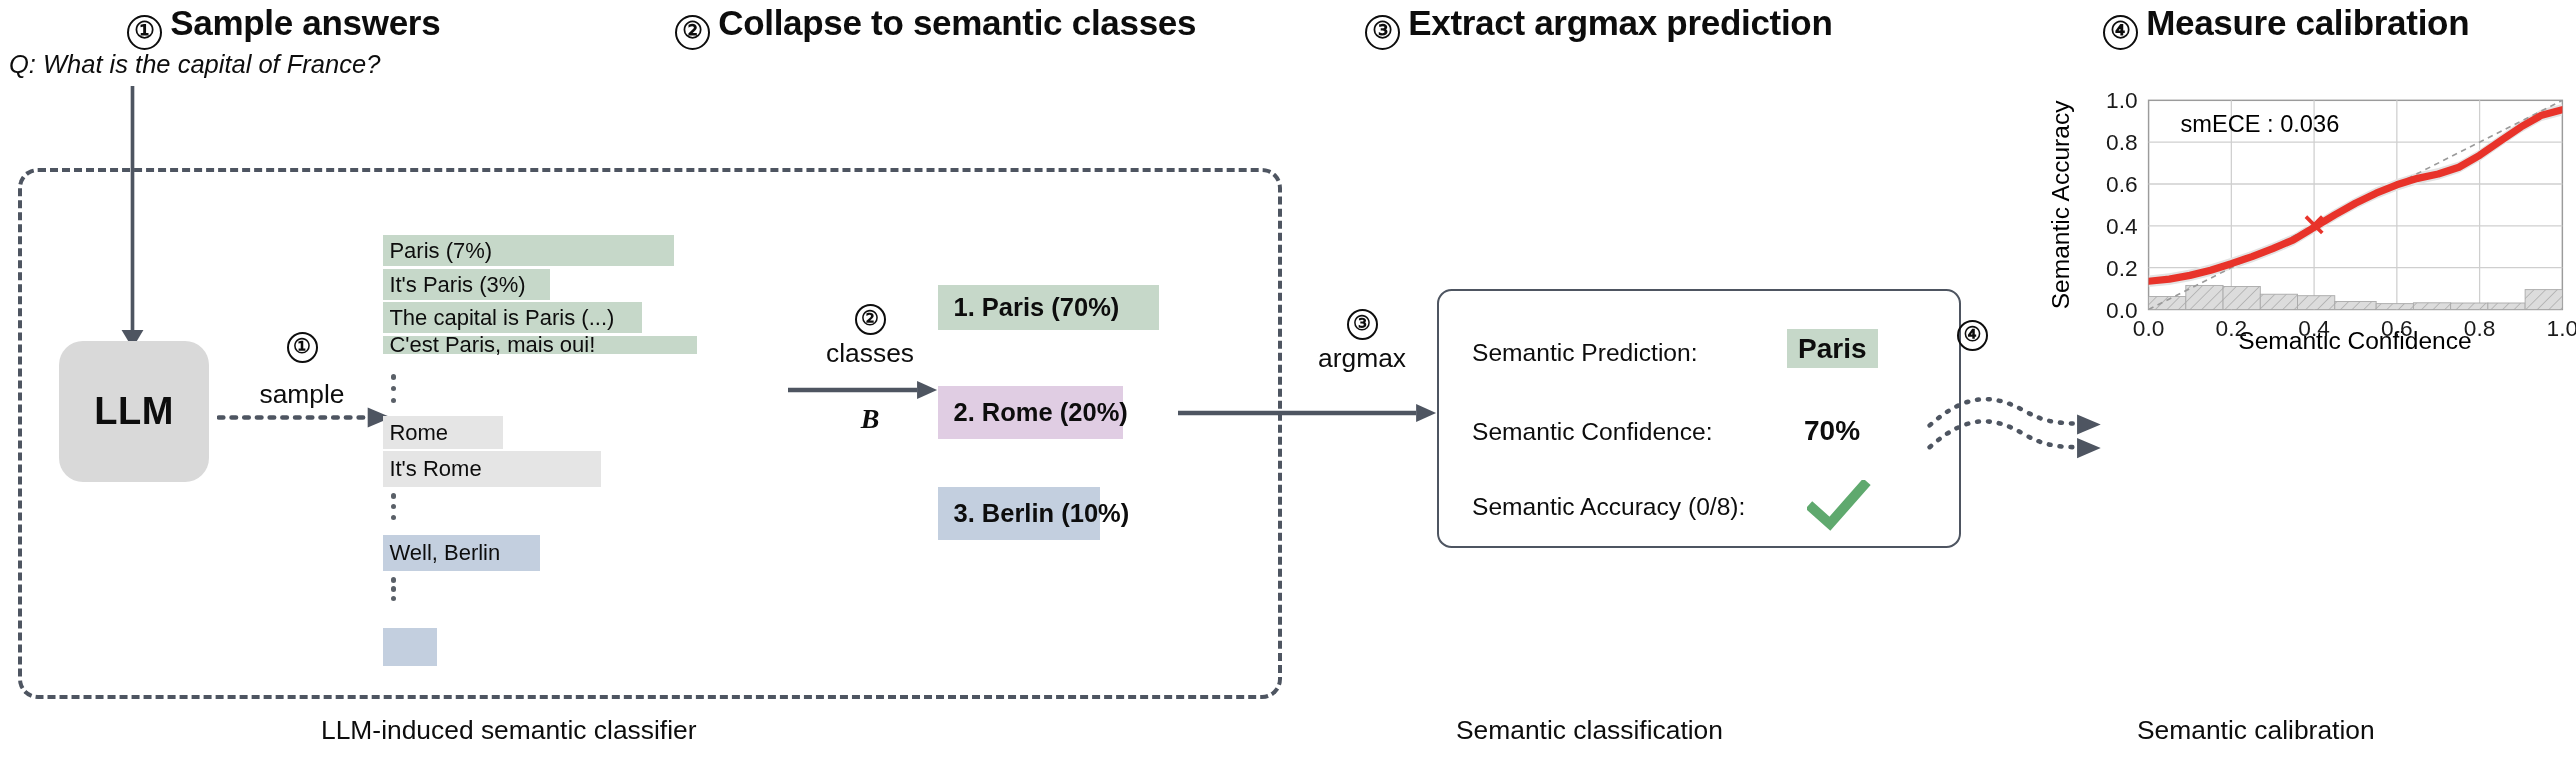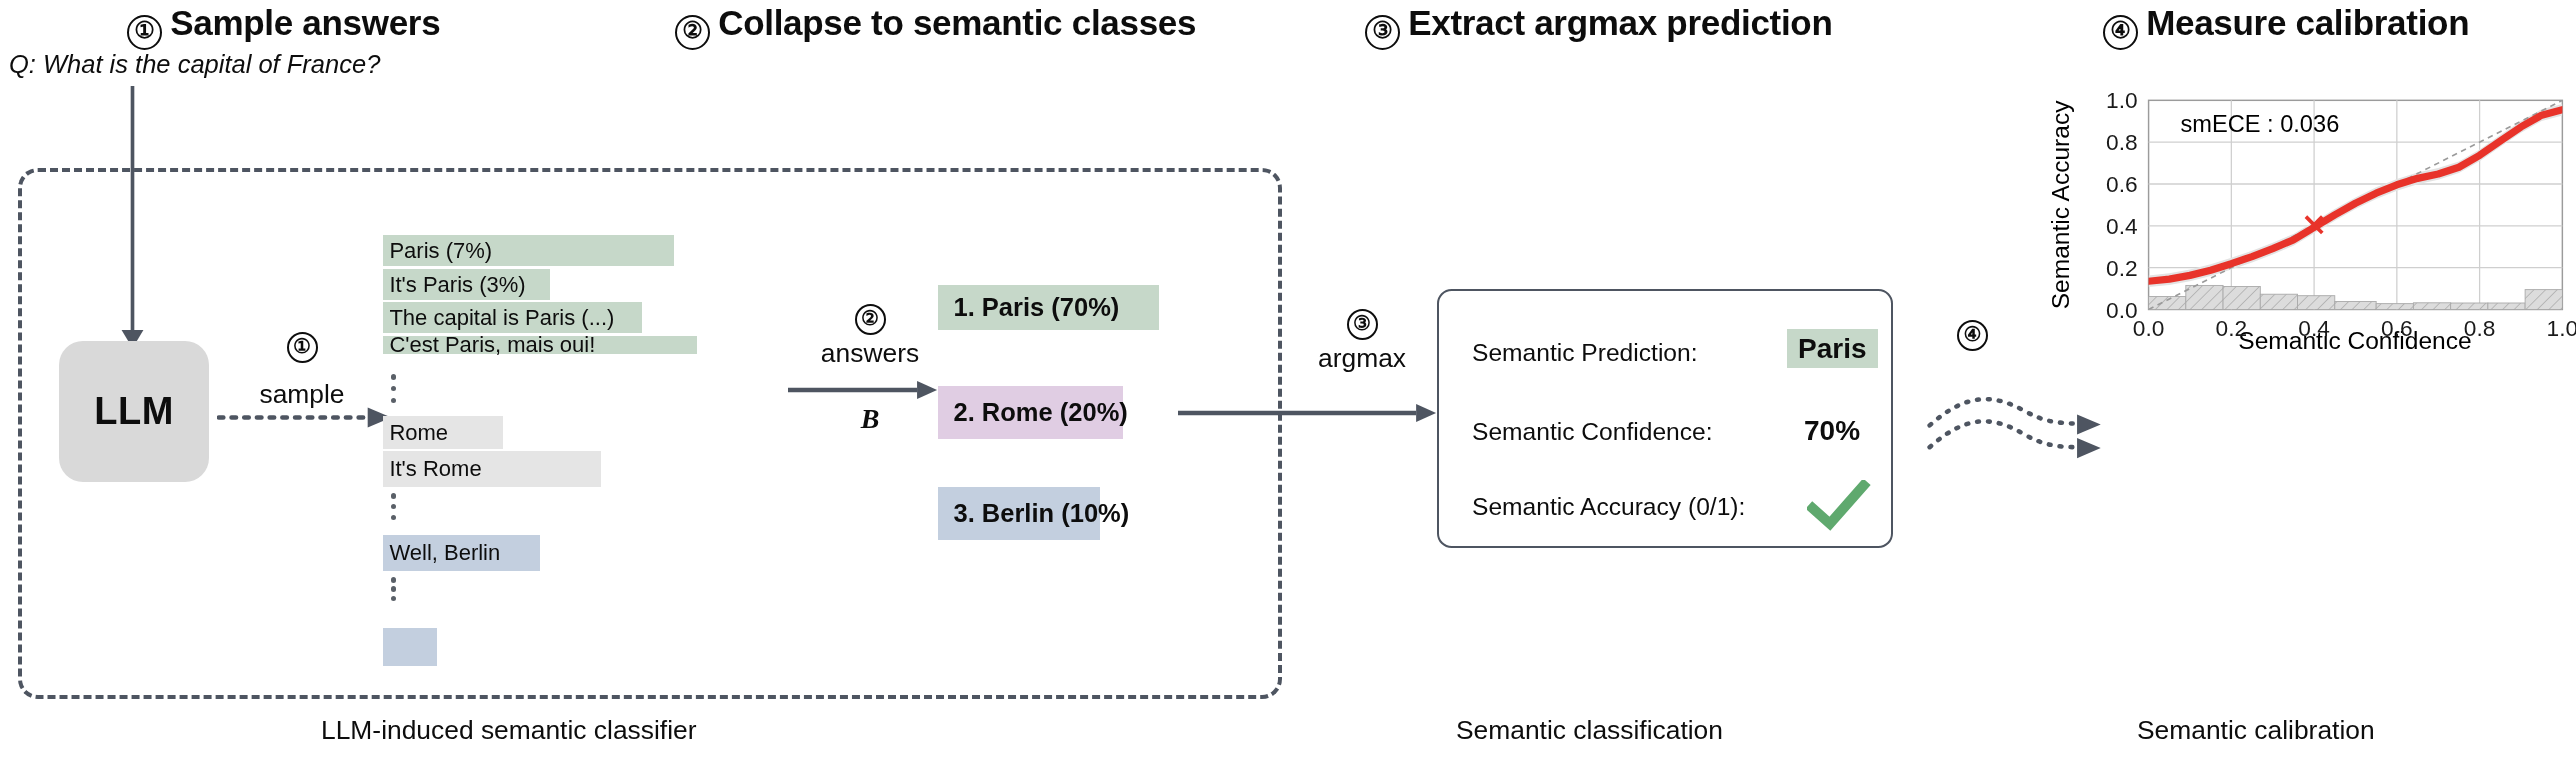--- a/index.html
+++ b/index.html
@@ -120,21 +120,21 @@
   </div>
 
 <div class="abs bar blue" style="left:383px;top:628px;width:54px;height:38px;">
     <span></span>
   </div>
 
 <div class="abs" style="left:797px;top:304px;width:146px;text-align:center;">
   <div style="display:flex;justify-content:center;">
     <span class="circnum sm">②</span>
   </div>
-  <div class="oplabel" style="margin-top:2.7px;">answers</div>
+  <div class="oplabel" style="margin-top:2.7px;">classes</div>
 </div>
 <svg class="abs" style="left:788px;top:378px;" width="150" height="24" viewBox="0 0 165 26">
   <line x1="0" y1="13" x2="142" y2="13" stroke="#4e5561" stroke-width="5"></line>
   <polygon points="142,3 164,13 142,23" fill="#4e5561"></polygon>
 </svg>
 <div class="abs bfont" style="left:797px;top:403px;width:146px;text-align:center;">B</div>
 
 <div class="abs clsbox green" style="left:938px;top:285px;width:221px;height:45px;">
     <span>1. Paris (70%)</span>
   </div>
@@ -149,29 +149,29 @@
   <div style="display:flex;justify-content:center;">
     <span class="circnum sm">③</span>
   </div>
   <div class="oplabel" style="margin-top:2.7px;">argmax</div>
 </div>
 <svg class="abs" style="left:1178px;top:401px;" width="259" height="24" viewBox="0 0 285 26">
   <line x1="0" y1="13" x2="262" y2="13" stroke="#4e5561" stroke-width="5"></line>
   <polygon points="262,3 284,13 262,23" fill="#4e5561"></polygon>
 </svg>
 
-<div class="abs panel" style="left:1437px;top:289px;width:456px;height:259px;">
+<div class="abs panel" style="left:1437px;top:289px;width:524px;height:259px;">
   <div style="position:relative;width:100%;height:100%;">
     <div class="abs prow" style="left:33px;top:48px;">Semantic Prediction:</div>
     <div class="abs pval chip" style="left:348px;top:38px;">Paris</div>
 
     <div class="abs prow" style="left:33px;top:127px;">Semantic Confidence:</div>
     <div class="abs pval" style="left:365px;top:124px;">70%</div>
 
-    <div class="abs prow" style="left:33px;top:202px;">Semantic Accuracy (0/1):</div>
+    <div class="abs prow" style="left:33px;top:202px;">Semantic Accuracy (0/8):</div>
     <svg class="abs" style="left:368px;top:189px;" width="64" height="51" viewBox="0 0 70 56">
       <path d="M6 31 L25 48 L62 6" stroke="#5fa96e" stroke-width="11" fill="none" stroke-linecap="square"></path>
     </svg>
   </div>
 </div>
 
 <div class="abs" style="left:1957px;top:320px;">
   <span class="circnum sm">④</span>
 </div>
 <svg class="abs" style="left:1926px;top:378px;" width="182" height="82" viewBox="0 0 200 90">

